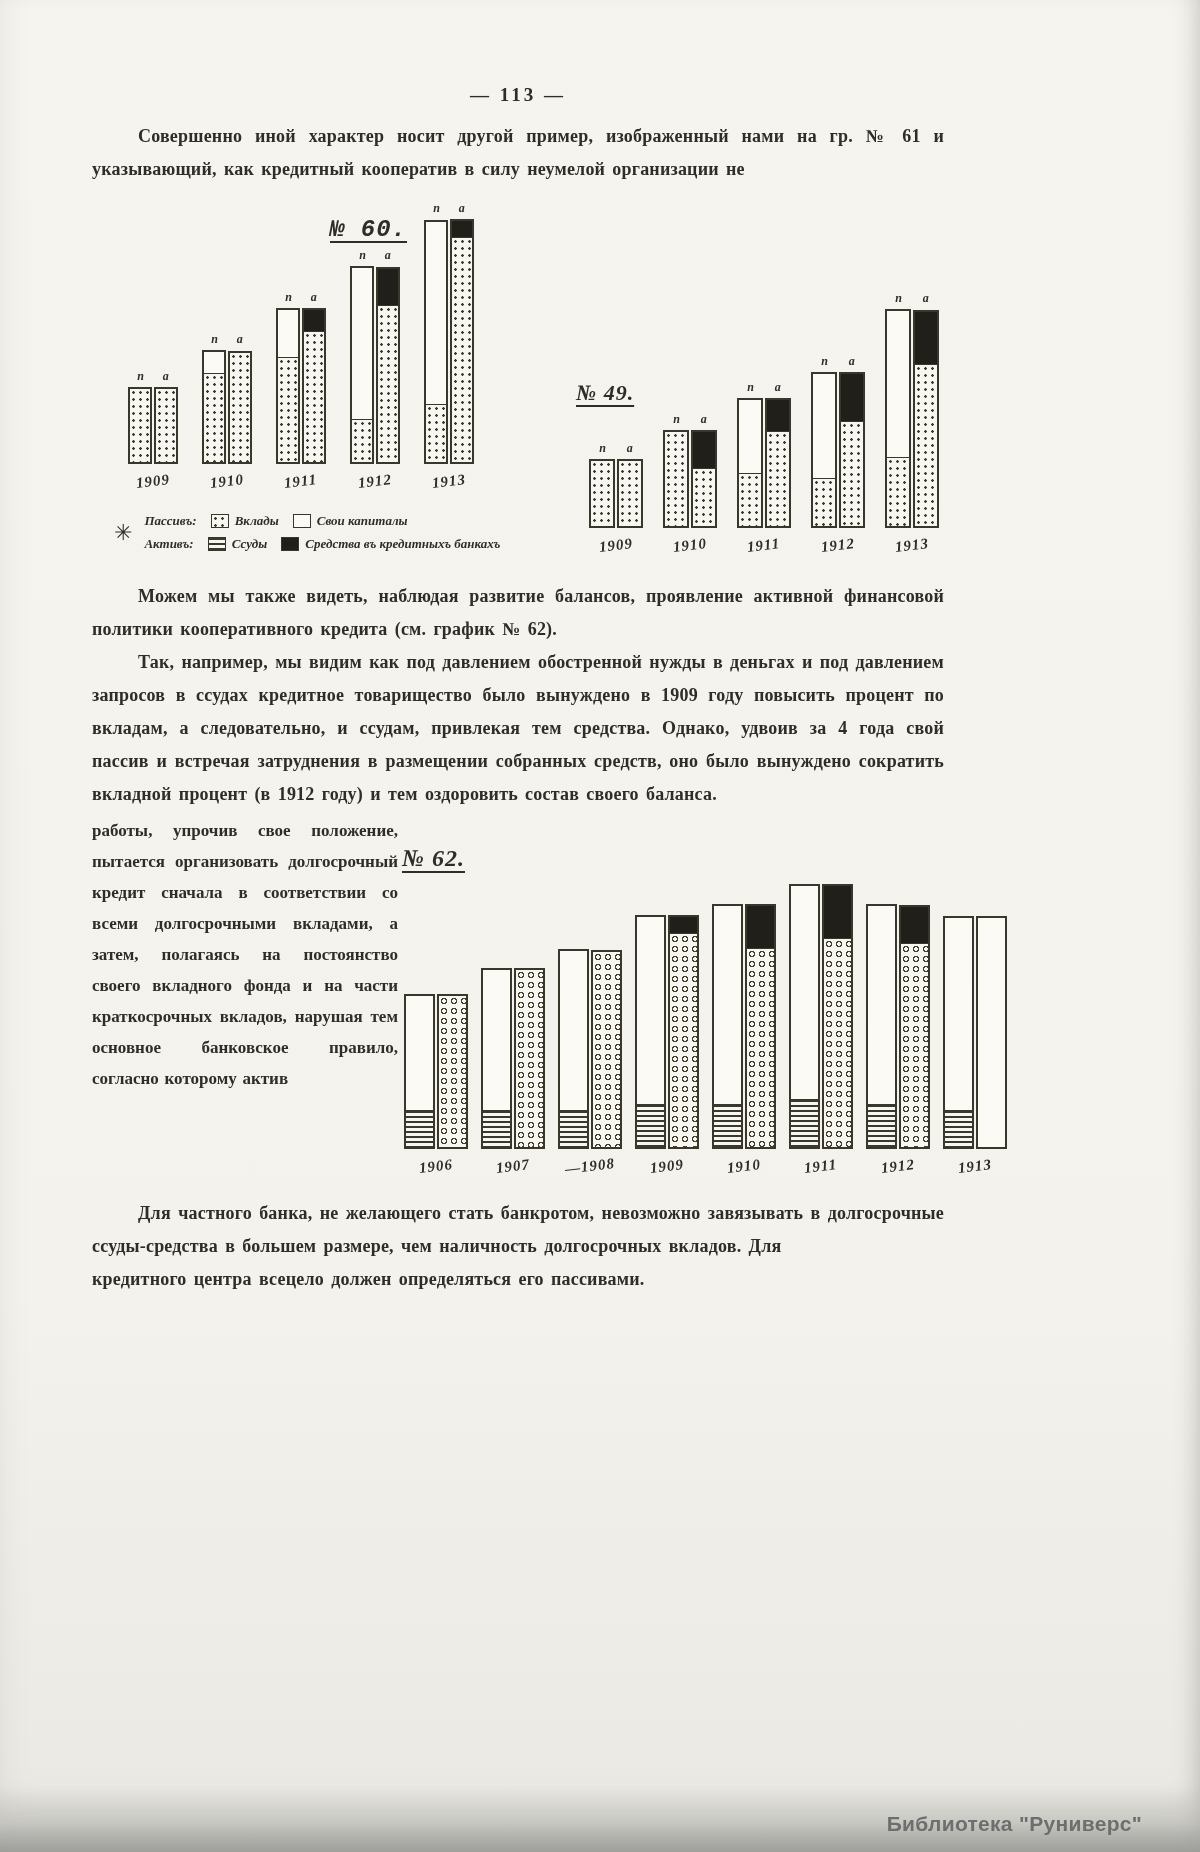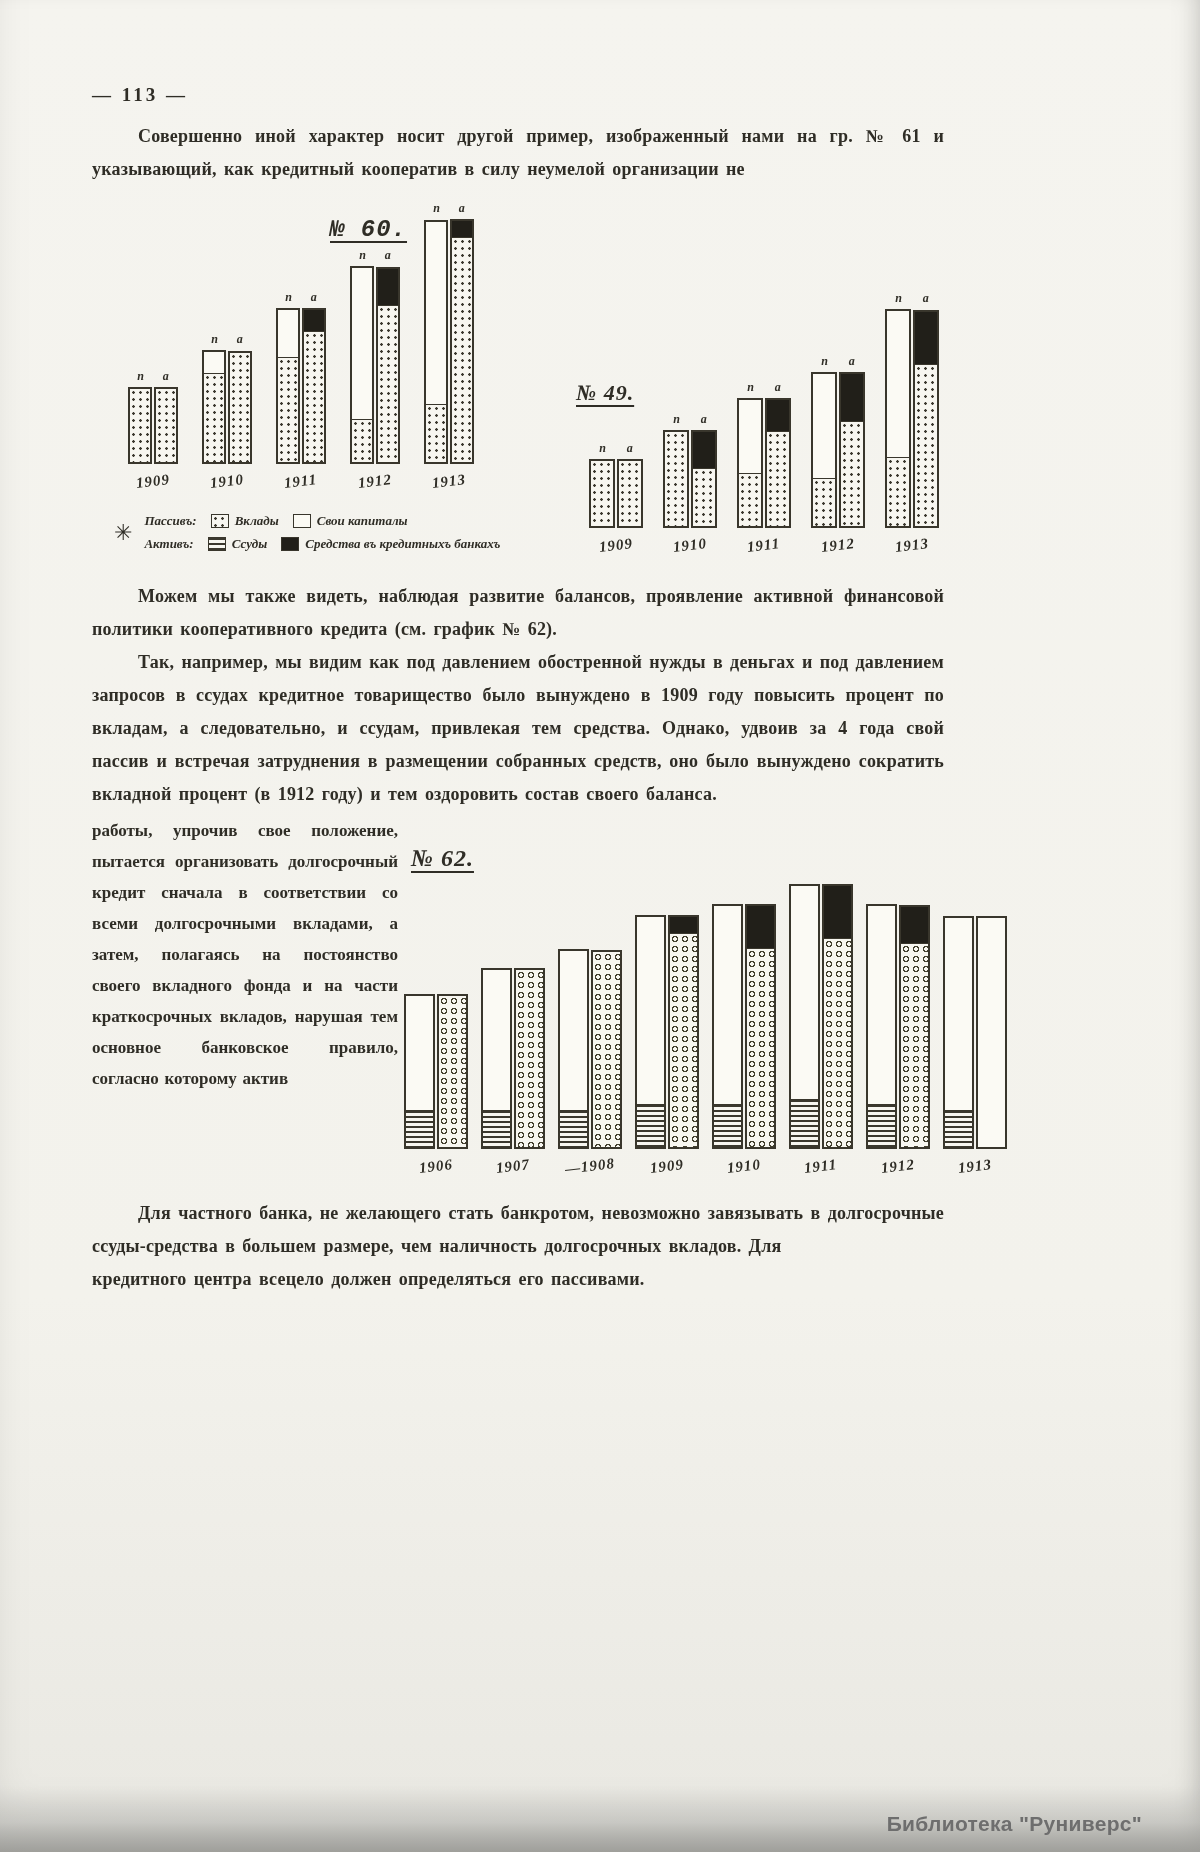--- a/index.html
+++ b/index.html
@@ -3,32 +3,32 @@
 <meta charset="utf-8">
 <style>
   html,body{margin:0;padding:0;background:#e9e8e2;}
   .page{
     position:relative;width:1200px;height:1852px;overflow:hidden;
     background:linear-gradient(180deg,#f5f4ef 0%,#f3f2ec 70%,#e9e8e2 100%);
     box-shadow:inset -16px 0 26px -16px rgba(0,0,0,.18), inset 0 -46px 60px -34px rgba(0,0,0,.28);
     font-family:"Liberation Serif", serif; color:#2f2d26;
   }
   .content{position:relative;padding:84px 256px 0 92px;}
-  .page-number{text-align:left;font-size:19px;font-weight:700;letter-spacing:3px;margin-bottom:14px;}
+  .page-number{text-align:center;font-size:19px;font-weight:700;letter-spacing:3px;margin-bottom:14px;}
   .para{margin:0;font-size:18px;line-height:33px;text-align:justify;font-weight:700;
         text-indent:46px;word-spacing:2.5px;letter-spacing:.2px;}
   .para.no-indent{text-indent:0;}
 
   
   .fig1{position:relative;height:380px;margin:8px 0 6px;}
   .fig-label{position:absolute;font-style:italic;font-weight:700;font-size:24px;
              letter-spacing:1px;text-decoration:underline;text-underline-offset:5px;}
   #fig-label-60{left:238px;top:22px;font-family:Liberation Mono, monospace;}
   #fig-label-61{left:484px;top:186px;font-size:22px;}
-  #fig-label-62{left:13px;top:30px;}
+  #fig-label-62{left:4px;top:30px;}
   #c60-wrap{position:absolute;left:36px;bottom:84px;}
   #c61-wrap{position:absolute;left:497px;bottom:20px;}
 
   .bars-row{display:flex;align-items:flex-end;}
   .bar-group{display:flex;flex-direction:column;align-items:center;}
   .bar-cols{display:flex;align-items:flex-end;gap:2px;}
   .bar-col{display:flex;flex-direction:column-reverse;border:2px solid #39362c;background:#f7f6f0;}
   .seg{width:100%;}
   .bar-col .seg:not(:first-child){border-bottom:1.8px solid #39362c;}
   .pair-labels{display:flex;width:100%;justify-content:space-around;font-size:12px;

